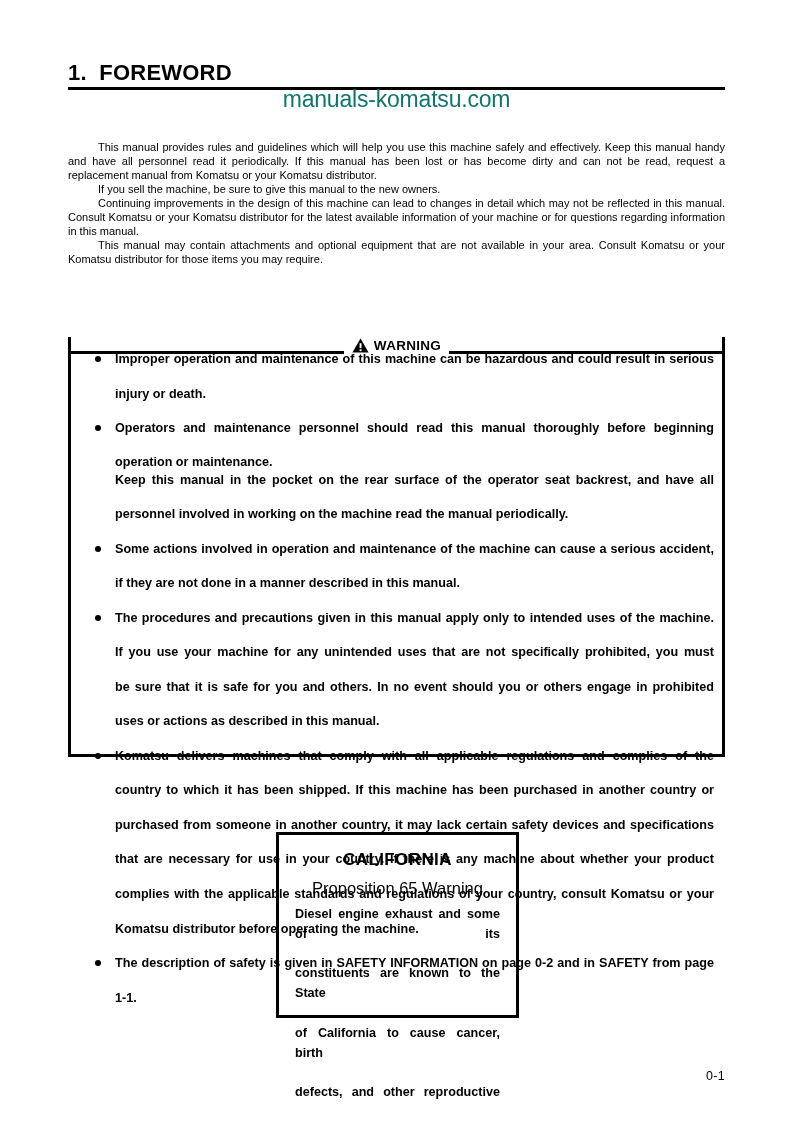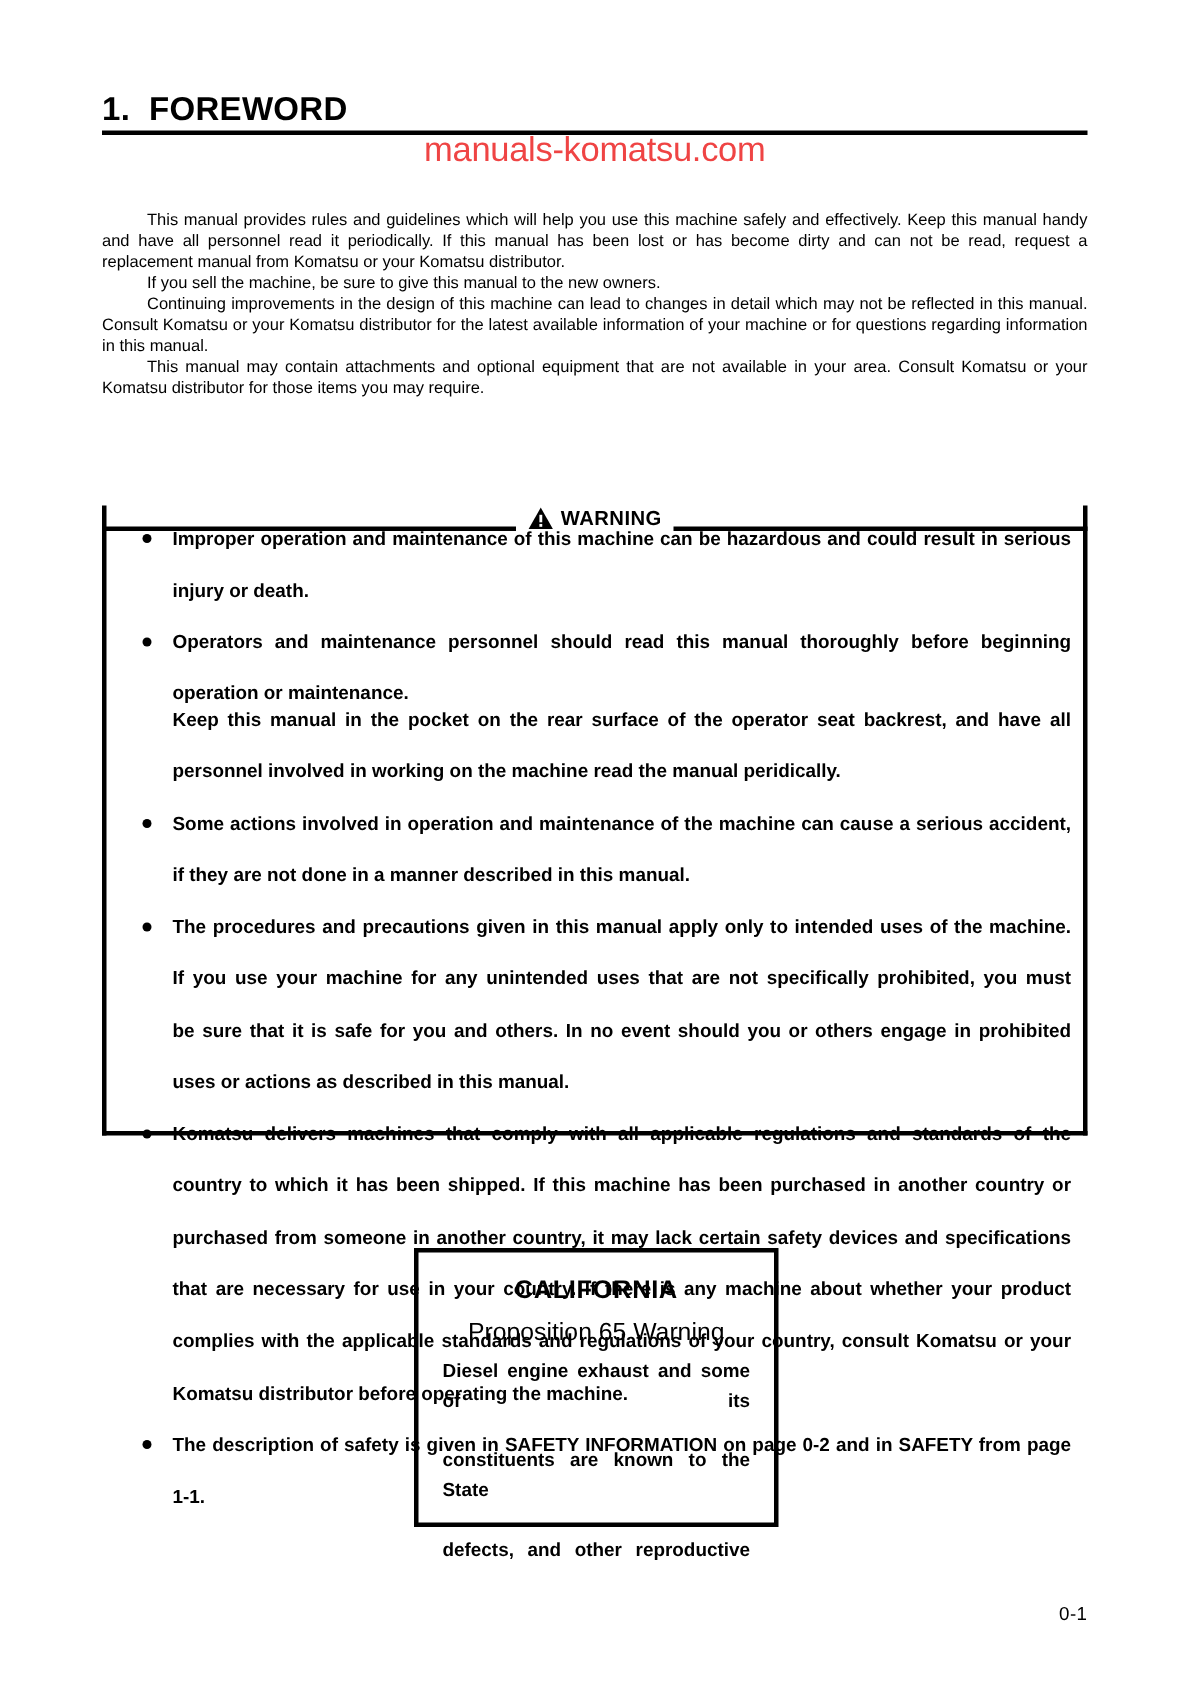--- a/index.html
+++ b/index.html
@@ -44,21 +44,21 @@
     margin-top: 1px;
   }
   .watermark {
     position: absolute;
     left: 0;
     top: 26px;
     width: 657px;
     text-align: center;
     font-size: 23px;
     font-weight: normal;
-    color: #ef4444;
+    color: #0f766e;
     letter-spacing: -0.2px;
   }
 
   
   .intro {
     position: absolute;
     left: 68px;
     top: 140px;
     width: 657px;
   }
@@ -244,40 +244,40 @@
           <span class="bullet"></span>
           <span class="li-line j">Improper operation and maintenance of this machine can be hazardous and could result in serious</span>
           <span class="li-line last">injury or death.</span>
         </li>
 
         <li>
           <span class="bullet"></span>
           <span class="li-line j">Operators and maintenance personnel should read this manual thoroughly before beginning</span>
           <span class="li-line last">operation or maintenance.</span>
           <span class="li-line j">Keep this manual in the pocket on the rear surface of the operator seat backrest, and have all</span>
-          <span class="li-line last">personnel involved in working on the machine read the manual peridically.</span>
+          <span class="li-line last">personnel involved in working on the machine read the manual periodically.</span>
         </li>
 
         <li>
           <span class="bullet"></span>
           <span class="li-line j">Some actions involved in operation and maintenance of the machine can cause a serious accident,</span>
           <span class="li-line last">if they are not done in a manner described in this manual.</span>
         </li>
 
         <li>
           <span class="bullet"></span>
           <span class="li-line j">The procedures and precautions given in this manual apply only to intended uses of the machine.</span>
           <span class="li-line j">If you use your machine for any unintended uses that are not specifically prohibited, you must</span>
           <span class="li-line j">be sure that it is safe for you and others. In no event should you or others engage in prohibited</span>
           <span class="li-line last">uses or actions as described in this manual.</span>
         </li>
 
         <li>
           <span class="bullet"></span>
-          <span class="li-line j">Komatsu delivers machines that comply with all applicable regulations and standards of the</span>
+          <span class="li-line j">Komatsu delivers machines that comply with all applicable regulations and complies of the</span>
           <span class="li-line j">country to which it has been shipped. If this machine has been purchased in another country or</span>
           <span class="li-line j">purchased from someone in another country, it may lack certain safety devices and specifications</span>
           <span class="li-line j">that are necessary for use in your country. If there is any machine about whether your product</span>
           <span class="li-line j">complies with the applicable standards and regulations of your country, consult Komatsu or your</span>
           <span class="li-line last">Komatsu distributor before operating the machine.</span>
         </li>
 
         <li>
           <span class="bullet"></span>
           <span class="li-line j">The description of safety is given in SAFETY INFORMATION on page 0-2 and in SAFETY from page</span>
@@ -287,20 +287,21 @@
       </ul>
     </div>
   </div>
 
   <div class="cal-box">
     <div class="cal-title">CALIFORNIA</div>
     <div class="cal-subtitle">Proposition 65 Warning</div>
     <div class="cal-body">
       <span class="cal-line j">Diesel engine exhaust and some of its</span>
       <span class="cal-line j">constituents are known to the State</span>
+      <span class="cal-line j">of California to cause cancer, birth</span>
       <span class="cal-line j">defects, and other reproductive</span>
 
     </div>
   </div>
 
   <div class="page-number">0-1</div>
 
 </div>
 
 </body></html>

